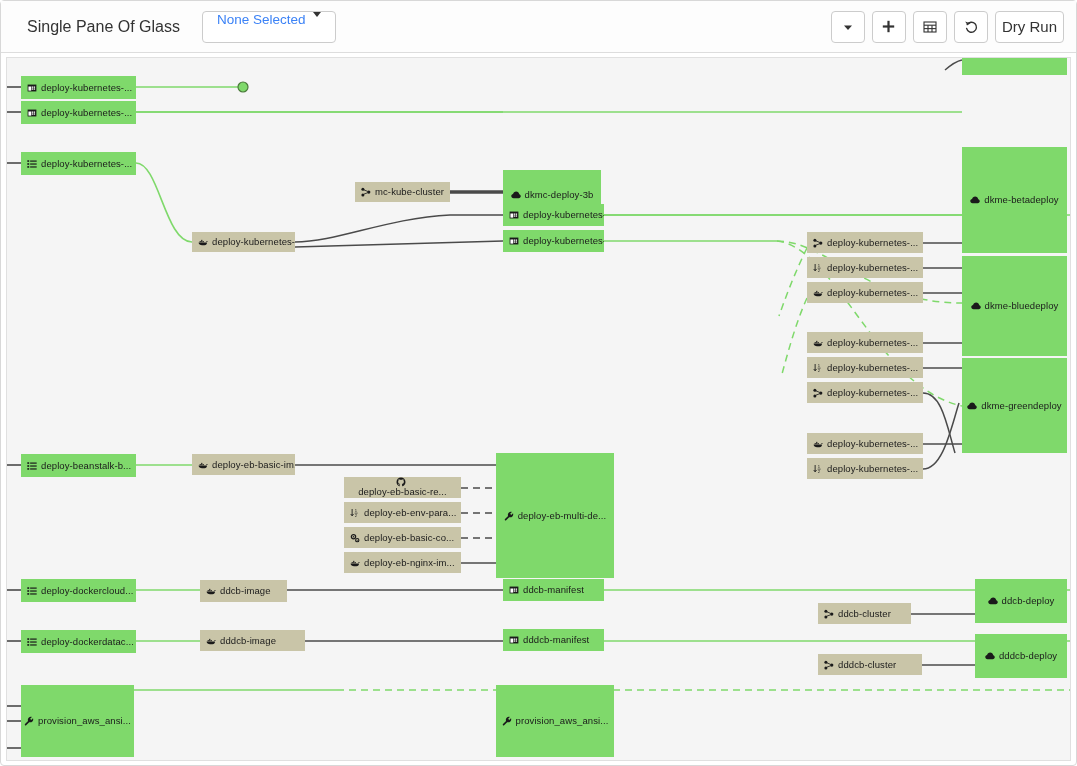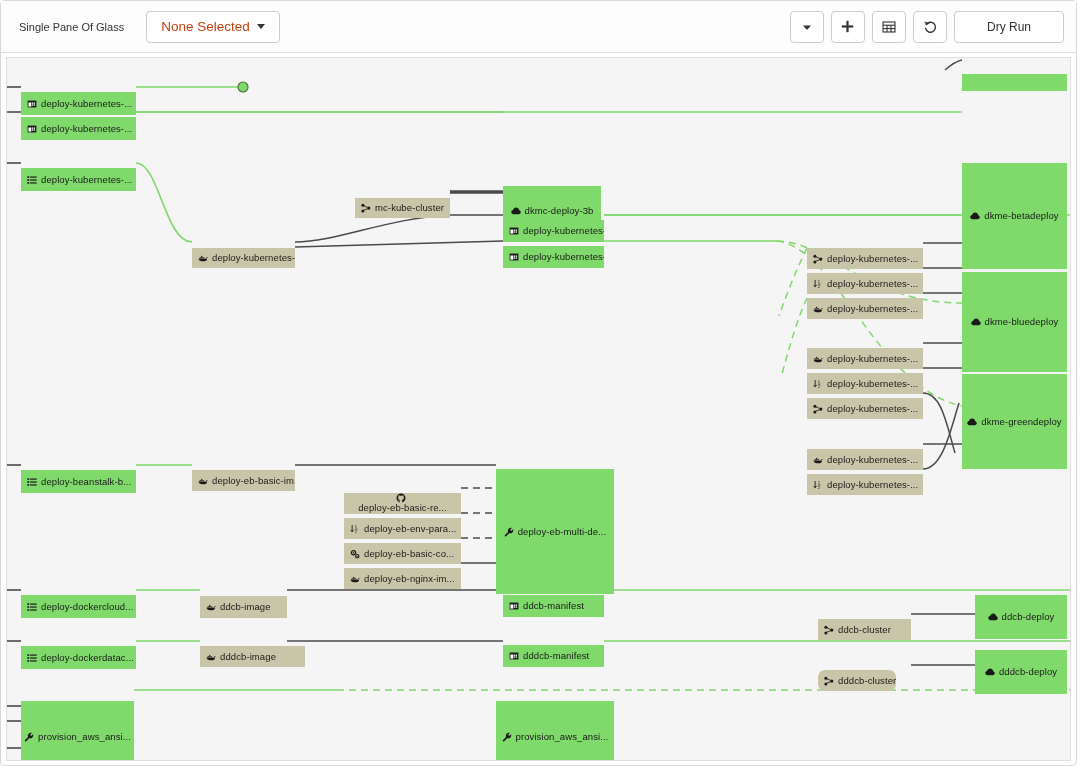--- a/index.html
+++ b/index.html
@@ -21,32 +21,32 @@
   
   #header {
     position: absolute; left: 0; top: 0;
     width: 1075px; height: 52px;
     background: #fdfdfd;
     border-bottom: 1px solid #dddddd;
     display: flex; align-items: center;
     padding: 0 12px;
   }
   #title {
-    font-size: 11px; color: #333; font-weight: 400;
-    margin-left: 6px; white-space: nowrap;
+    font-size: 16px; color: #333; font-weight: 400;
+    margin-left: 14px; white-space: nowrap;
   }
   #select-btn {
     margin-left: 22px;
     height: 32px;
     padding: 0 14px;
     background: #ffffff;
     border: 1px solid #cccccc;
     border-radius: 4px;
-    font-size: 13.5px; color: #c2410c;
-    display: flex; align-items: center; gap: 7px;
+    font-size: 13.5px; color: #3b82f6;
+    display: flex; gap: 7px;
     cursor: pointer;
     white-space: nowrap;
   }
   .caret-dn {
     width: 0; height: 0;
     border-left: 4.5px solid transparent;
     border-right: 4.5px solid transparent;
     border-top: 5px solid #333;
   }
   #toolbar {
@@ -56,21 +56,21 @@
   .tb-btn {
     height: 32px; min-width: 34px;
     background: #ffffff;
     border: 1px solid #cccccc;
     border-radius: 4px;
     display: flex; align-items: center; justify-content: center;
     cursor: pointer;
     font-size: 14px; color: #333;
     padding: 0 8px;
   }
-  .tb-btn.wide { padding: 0 32px; font-size: 12px; text-align: right; }
+  .tb-btn.wide { padding: 0 6px; font-size: 15px; text-align: right; }
 
   
   #canvas-wrap {
     position: absolute;
     left: 5px; top: 56px;
     width: 1065px; height: 704px;
     background: #f5f5f5;
     border: 1px solid #e0e0e0;
     overflow: hidden;
   }
@@ -84,21 +84,20 @@
   .node {
     position: absolute;
     display: flex; align-items: center;
     font-size: 9.5px;
     color: #1a1a1a;
     line-height: 1;
     white-space: nowrap;
     overflow: hidden;
     cursor: pointer;
     letter-spacing: 0.1px;
-    margin-top: 16px;
   }
   .node.small {
     height: 21px;
     padding: 0 6px;
   }
   .node .ic {
     margin-right: 4px;
     display: inline-flex; align-items: center; justify-content: center;
     flex: none;
   }
@@ -641,21 +640,21 @@
                 <rect x="1" y="2.5" width="14" height="11" fill="#1a1a1a"></rect>
                 <rect x="2.3" y="5.6" width="4.4" height="6.6" fill="#fff"></rect>
                 <rect x="7.6" y="5.6" width="2.2" height="2.1" fill="#fff"></rect>
                 <rect x="10.7" y="5.6" width="2.2" height="2.1" fill="#fff"></rect>
                 <rect x="7.6" y="8.6" width="2.2" height="2.1" fill="#fff"></rect>
                 <rect x="10.7" y="8.6" width="2.2" height="2.1" fill="#fff"></rect>
               </svg>
             </span>
             <span>dddcb-manifest</span>
           </div>
-          <div class="node tan small" style="left: 811px; top: 596px; width: 78px; height: 21px; border-radius: 7px;">
+          <div class="node tan small" style="left: 811px; top: 596px; width: 104px; height: 21px;">
             <span class="ic">
               <svg class="gi" width="10" height="10" viewBox="0 0 16 16">
                 <circle cx="3" cy="3.4" r="2.4" fill="#1a1a1a"></circle>
                 <circle cx="3" cy="12.6" r="2.4" fill="#1a1a1a"></circle>
                 <circle cx="12.4" cy="8" r="2.6" fill="#1a1a1a"></circle>
                 <line x1="4.6" y1="4.6" x2="10.6" y2="7" stroke="#1a1a1a" stroke-width="1.3"></line>
                 <line x1="4.6" y1="11.4" x2="10.6" y2="9.2" stroke="#1a1a1a" stroke-width="1.3"></line>
               </svg>
             </span>
             <span>dddcb-cluster</span>

